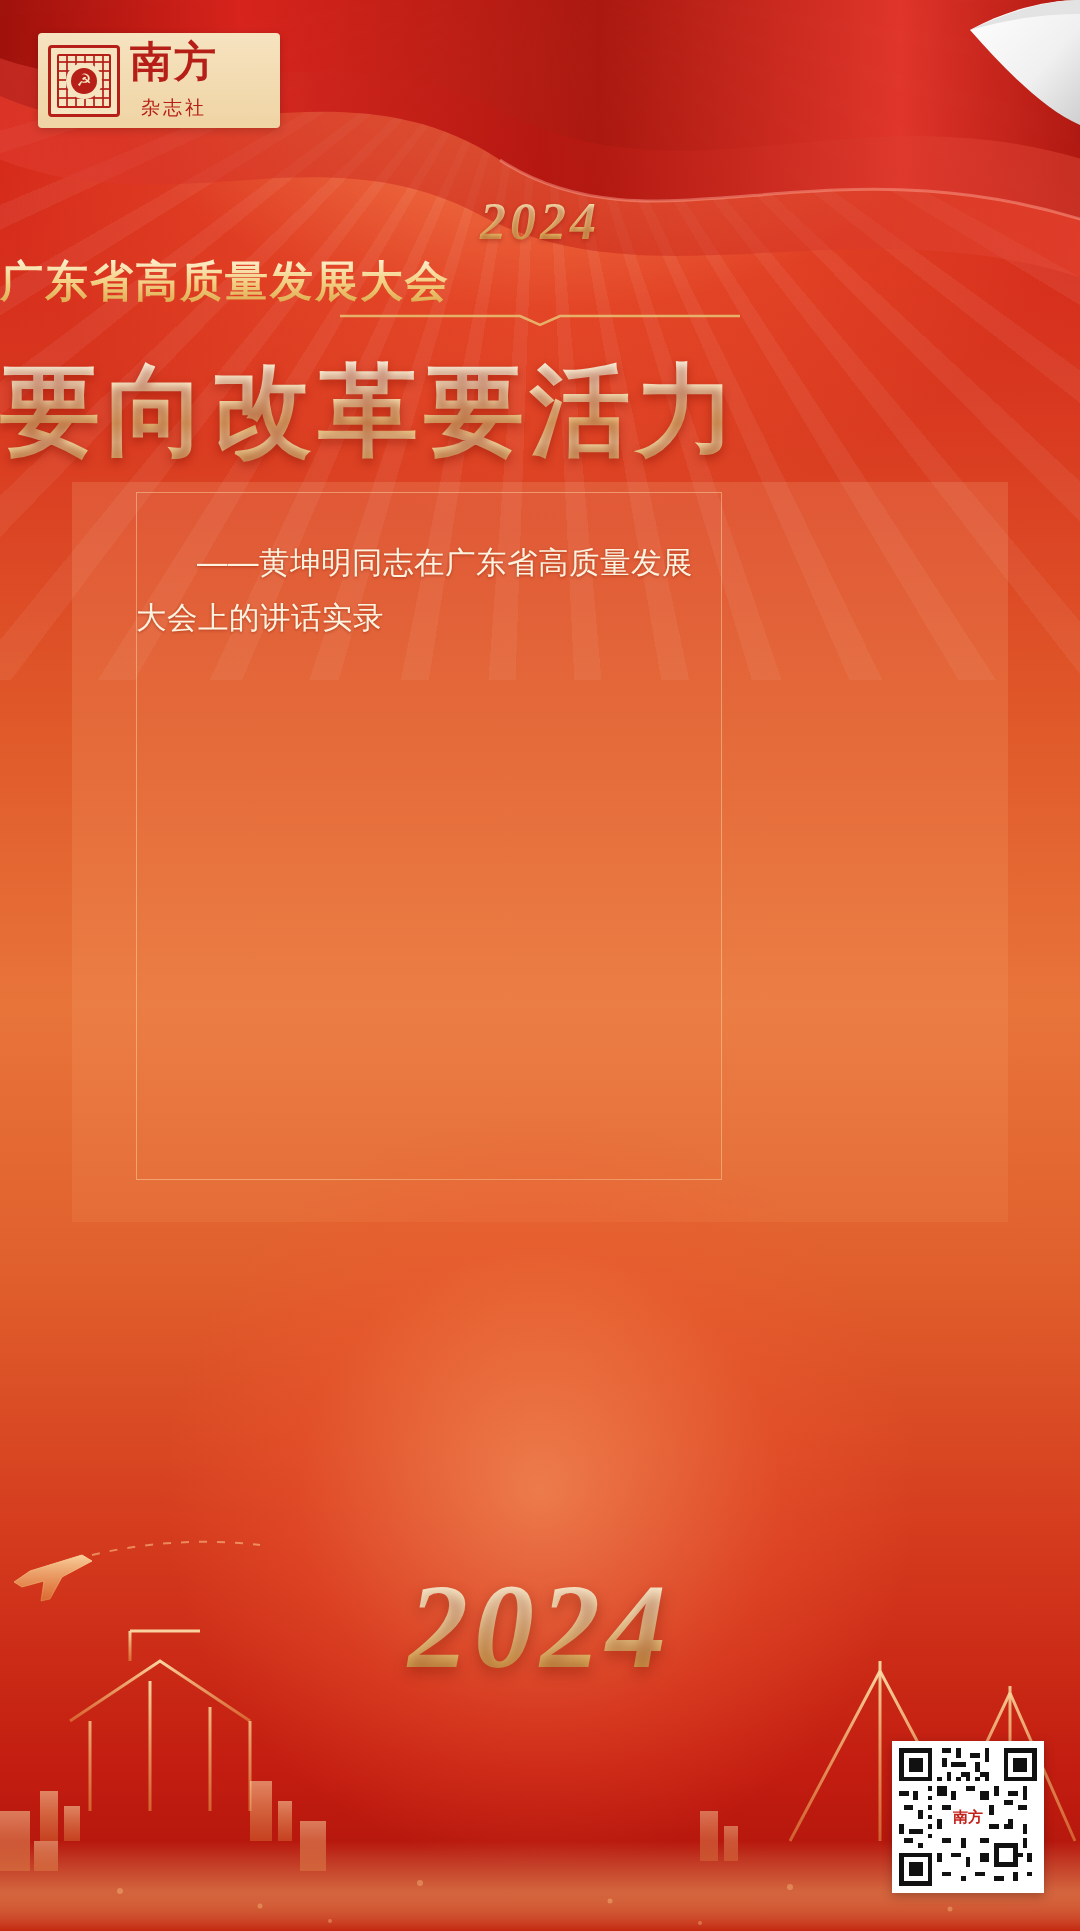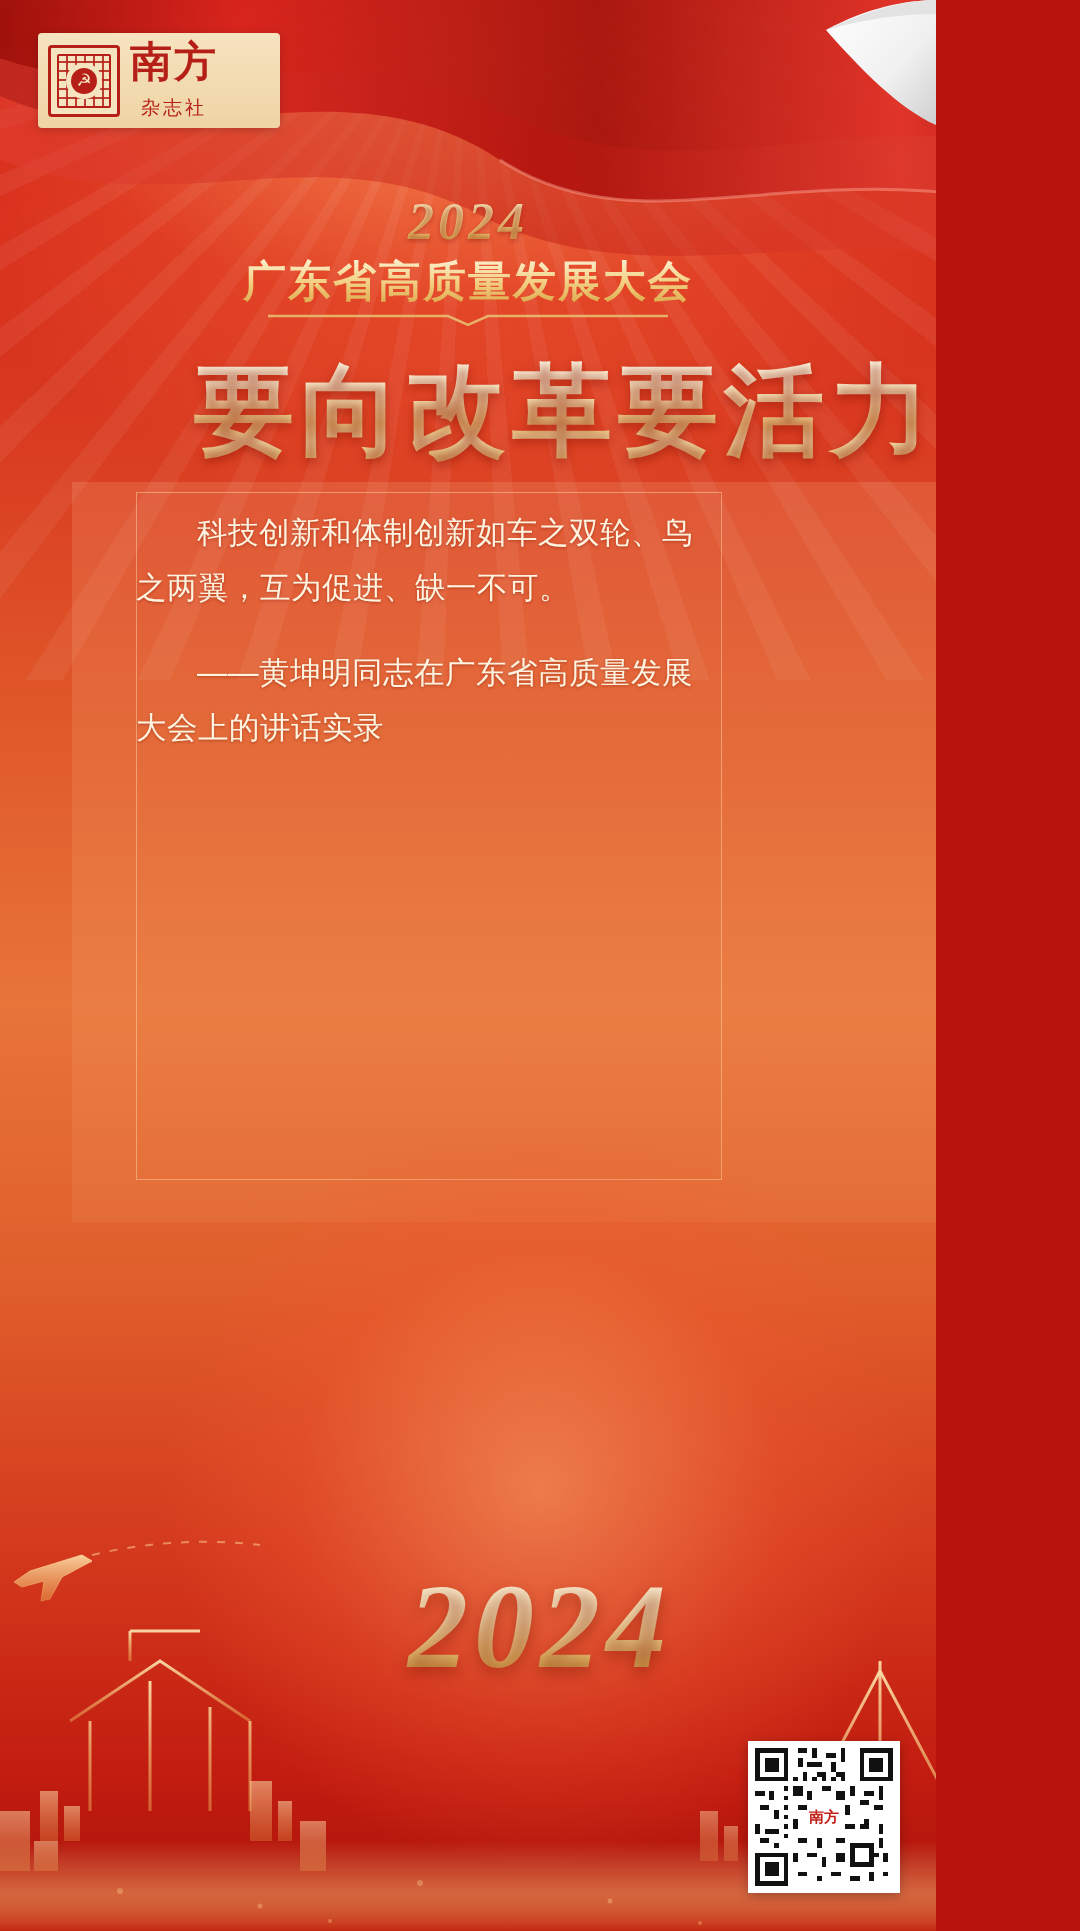--- a/index.html
+++ b/index.html
@@ -5,21 +5,21 @@
   * { margin:0; padding:0; box-sizing:border-box; }
   html, body {
     width:1080px; height:1931px;
     font-family:"Liberation Sans", sans-serif;
     background:#b8140e;
     overflow:hidden;
   }
 
   .poster {
     position:relative;
-    width:936px; height:1931px;
+    width:1080px; height:1931px;
     overflow:hidden;
     background:
       radial-gradient(ellipse 900px 700px at 50% 5%, rgba(255,120,60,0.55) 0%, rgba(210,30,20,0.0) 62%),
       linear-gradient(180deg, #c8190f 0%, #d4281a 10%, #d93a20 22%, #e05a2a 38%, #e8743a 52%, #e05f2c 66%, #d43a1d 80%, #c21c10 92%, #a81208 100%);
   }
 
   
   .rays {
     position:absolute; top:-220px; left:50%; transform:translateX(-50%);
     width:1500px; height:900px;
@@ -101,34 +101,33 @@
     text-align:center;
     font-family:"Liberation Serif", serif;
     font-size:52px; font-weight:bold; font-style:italic;
     letter-spacing:4px;
     background:linear-gradient(180deg,#fff6d8 0%,#f6d58a 45%,#d9a441 100%);
     -webkit-background-clip:text; background-clip:text; color:transparent;
     text-shadow:0 2px 4px rgba(120,10,0,.35);
   }
   .conf-title {
     position:absolute; top:253px; left:0; width:100%;
-    text-align:center;
     font-family:"Liberation Serif", serif;
     font-size:43px; font-weight:bold; letter-spacing:2px;
     background:linear-gradient(180deg,#fff8e2 0%,#f3d084 50%,#d79f3c 100%);
     -webkit-background-clip:text; background-clip:text; color:transparent;
   }
   .deco-line {
     position:absolute; top:312px; left:50%; transform:translateX(-50%);
     width:420px; height:16px; pointer-events:none;
   }
 
   .main-title {
     position:absolute; top:345px; left:0; width:100%;
-    text-align:right;
+    text-align:left;
     font-family:Liberation Serif, serif;
     font-size:100px; font-weight:bold; letter-spacing:6px;
     background:linear-gradient(180deg,#fffdf2 0%,#fdf0cb 30%,#e9c179 58%,#f6e0a8 72%,#cf9a3e 100%);
     -webkit-background-clip:text; background-clip:text; color:transparent;
     text-shadow:0 4px 10px rgba(130,15,0,.45);
   }
 
   
   .card {
     position:absolute; left:72px; top:482px;
@@ -261,21 +260,20 @@
     </svg>
   </div>
 
   <h1 class="main-title">要向改革要活力</h1>
 
   <div class="card">
     <div class="card-inner"></div>
   </div>
 
   <div class="quote">
-    <p>科技创新和体制创新如车之双轮、鸟之两翼，互为促进、缺一不可。</p>
     <p class="attrib">——黄坤明同志在广东省高质量发展大会上的讲话实录</p>
   </div>
 
   <div class="bottom-wrap">
     <div class="glow-arc"></div>
 
     <svg class="skyline" viewBox="0 0 1080 420" xmlns="http://www.w3.org/2000/svg">
       <defs>
         <linearGradient id="gold" x1="0" y1="0" x2="0" y2="1">
           <stop offset="0%" stop-color="#ffe6b0" stop-opacity=".95"></stop>

